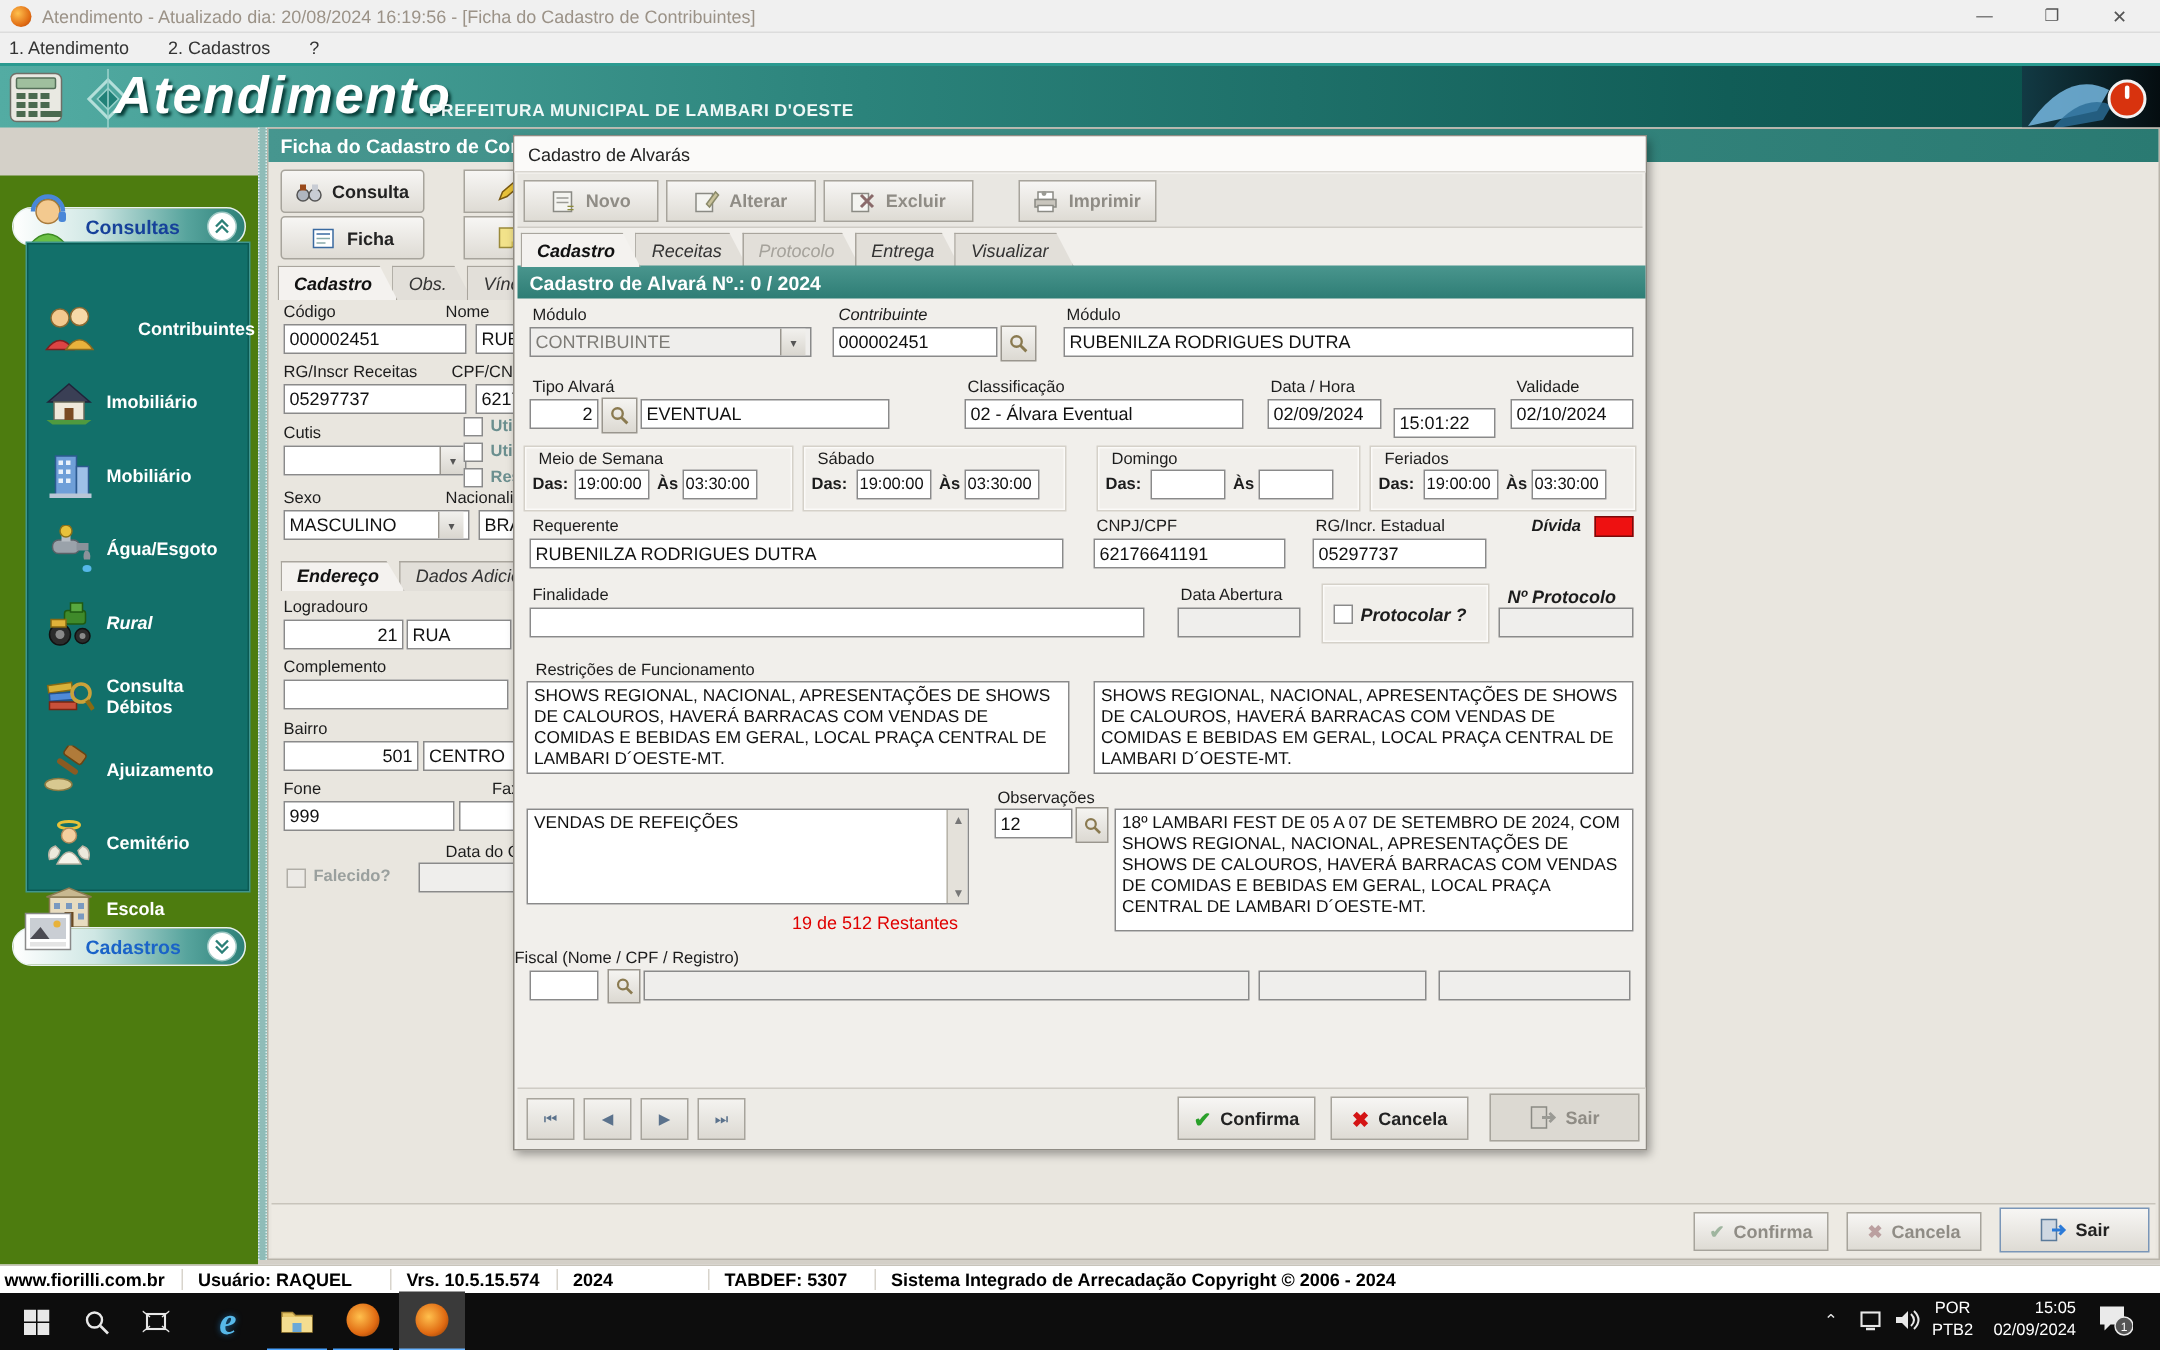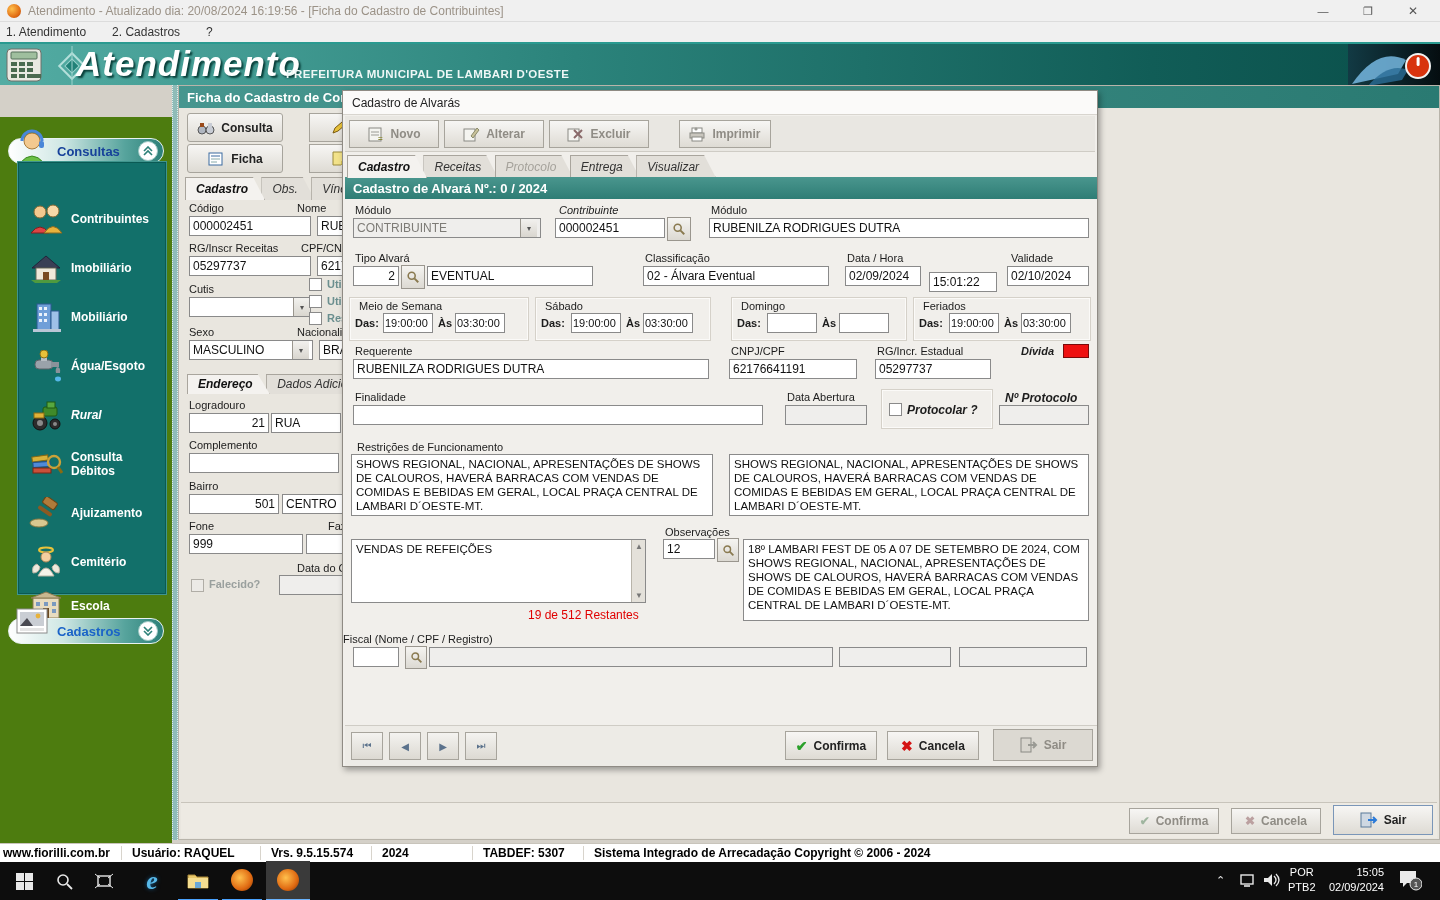--- a/index.html
+++ b/index.html
@@ -109,21 +109,21 @@
       <span class="pill-label" style="margin-left:48px;">Consultas</span>
       <span class="chev-circle">
         <svg width="10" height="10" viewBox="0 0 10 10">
             <path d="M1 5 L5 1 L9 5 M1 9 L5 5 L9 9" fill="none" stroke="#2c8078" stroke-width="1.6"></path>
           </svg>
       </span>
     </div>
 
     <div class="abs" style="left:18px;top:45px;width:148px;height:432px;background:#12706a;border:1px solid #0a5a54;box-shadow:0 0 0 1px #3f958e;">
 
-      <div class="abs" style="left:0;top:36px;width:148px;height:40px;display:flex;align-items:center;">
+      <div class="abs" style="left:0;top:36px;width:148px;height:40px;display:flex;align-items:center;gap:21px;">
         <span style="margin-left:10px;">
           <svg width="34" height="32" viewBox="0 0 34 32">
             <circle cx="11" cy="9" r="6" fill="#f3c98f" stroke="#8a6a33"></circle>
               <circle cx="24" cy="8" r="6" fill="#f7d9a8" stroke="#8a6a33"></circle>
             <path d="M2 30 Q11 18 20 30Z" fill="#d44" stroke="#7c1f1f"></path>
               <path d="M15 30 Q24 17 33 30Z" fill="#e9b23c" stroke="#8a6a1f"></path>
           </svg>
           </span>
         <span class="sideitem-label" style="margin-left:8px;">Contribuintes</span>
       </div>
@@ -637,21 +637,21 @@
             <path d="M8 8 L16 8 M13 5 L16 8 L13 11" stroke="#9a9a94" stroke-width="2" fill="none"></path>
           </svg>
         </span>
       <span>Sair</span>
     </div>
   </div>
 
   <div class="abs" style="left:0;top:843px;width:1440px;height:19px;background:#fff;border-top:1px solid #c8c4bb;display:flex;align-items:center;">
     <span class="statusseg" style="margin-left:3px;width:118px;">www.fiorilli.com.br</span>
     <span class="statusseg" style="width:128px;border-left:1px solid #d8d4cc;padding-left:10px;">Usuário: RAQUEL</span>
-    <span class="statusseg" style="width:100px;border-left:1px solid #d8d4cc;padding-left:10px;">Vrs. 9.5.15.574</span>
+    <span class="statusseg" style="width:100px;border-left:1px solid #d8d4cc;padding-left:10px;">Vrs. 10.5.15.574</span>
     <span class="statusseg" style="width:90px;border-left:1px solid #d8d4cc;padding-left:10px;">2024</span>
     <span class="statusseg" style="width:100px;border-left:1px solid #d8d4cc;padding-left:10px;">TABDEF: 5307</span>
     <span class="statusseg" style="border-left:1px solid #d8d4cc;padding-left:10px;">Sistema Integrado de Arrecadação Copyright © 2006 - 2024</span>
   </div>
 
   <div class="abs" style="left:0;top:862px;width:1440px;height:38px;background:#0d0d0d;display:flex;align-items:center;">
     <span class="tb-ic" style="margin-left:4px;">
       <svg width="17" height="17" viewBox="0 0 17 17">
           <g fill="#e8e8e8">
             <rect x="0" y="0" width="8" height="8"></rect>

